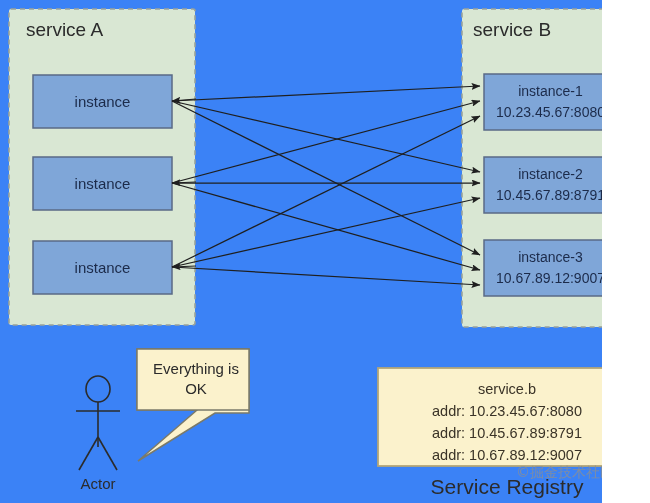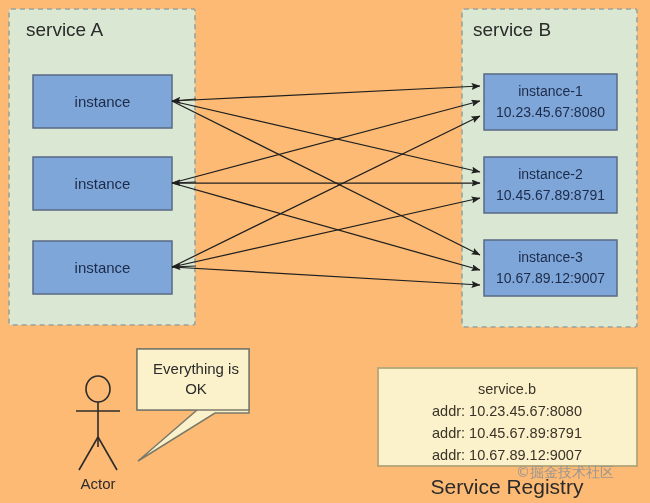--- a/index.html
+++ b/index.html
@@ -5,23 +5,23 @@
   html, body {
     margin: 0;
     padding: 0;
     background: #ffffff;
   }
   body {
     font-family: "Liberation Sans", sans-serif;
   }
   #canvas {
     position: relative;
-    width: 650px;
+    width: 602px;
     height: 503px;
-    background: #fdba74;
+    background: #3b82f6;
     overflow: hidden;
   }
   #diagram-svg {
     position: absolute;
     left: 0;
     top: 0;
     width: 650px;
     height: 503px;
   }
   .svc-title {

